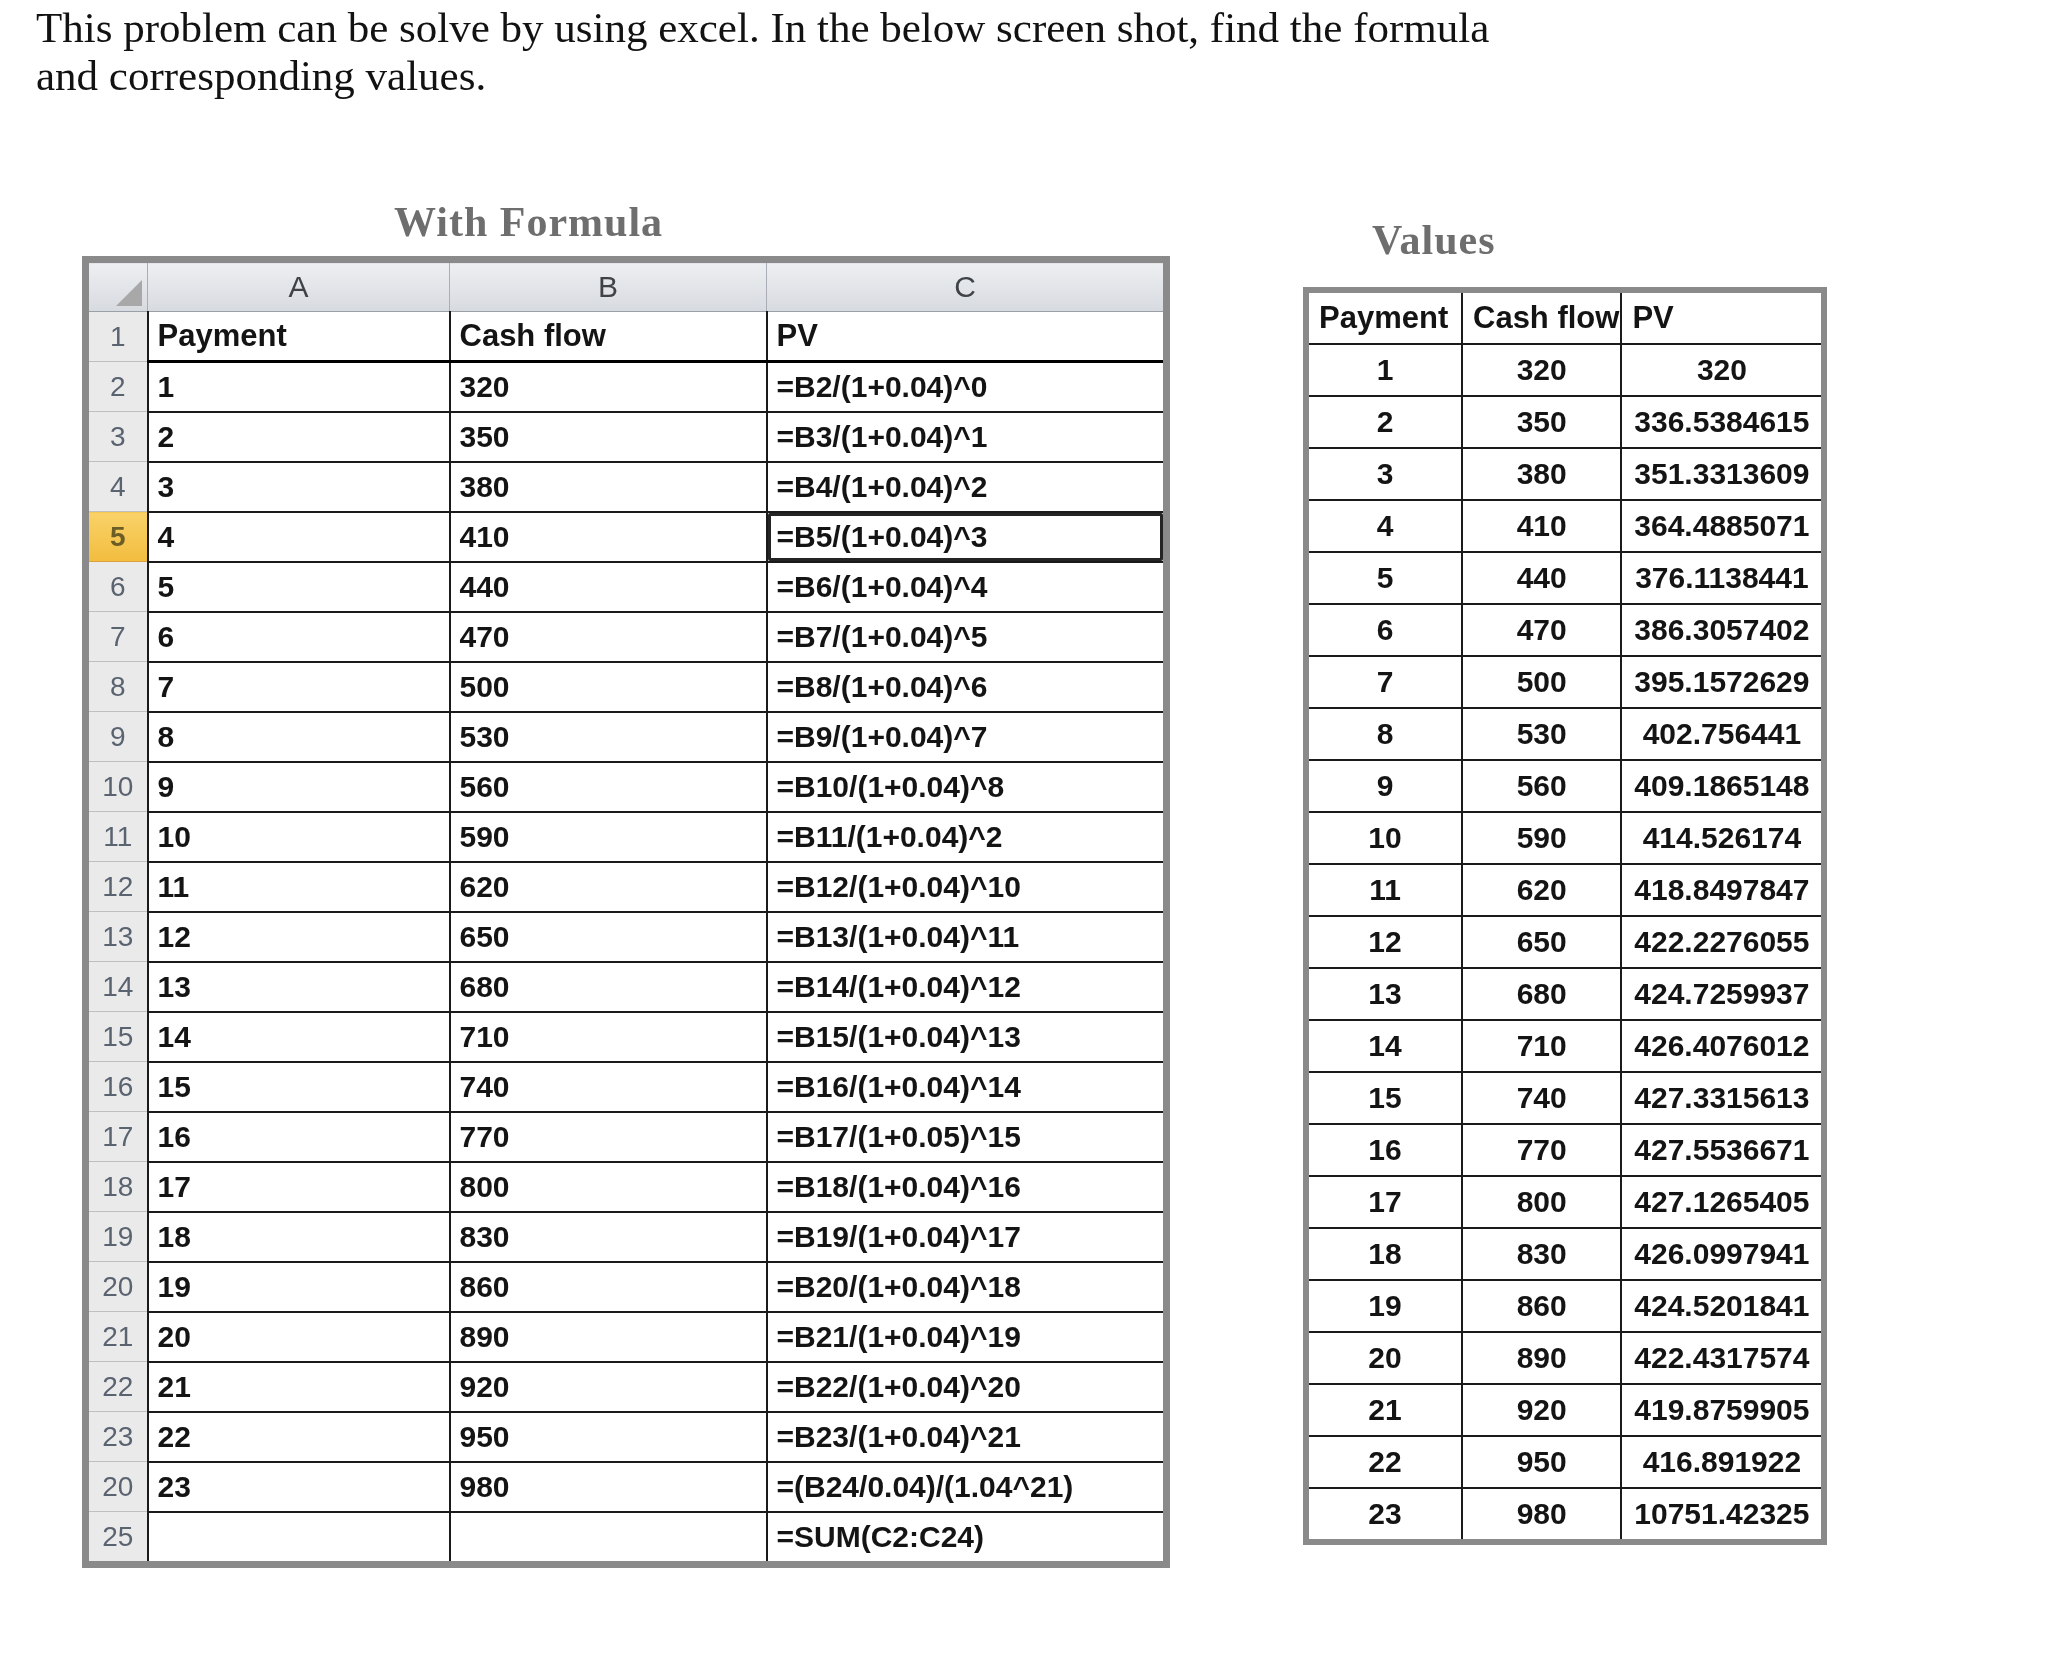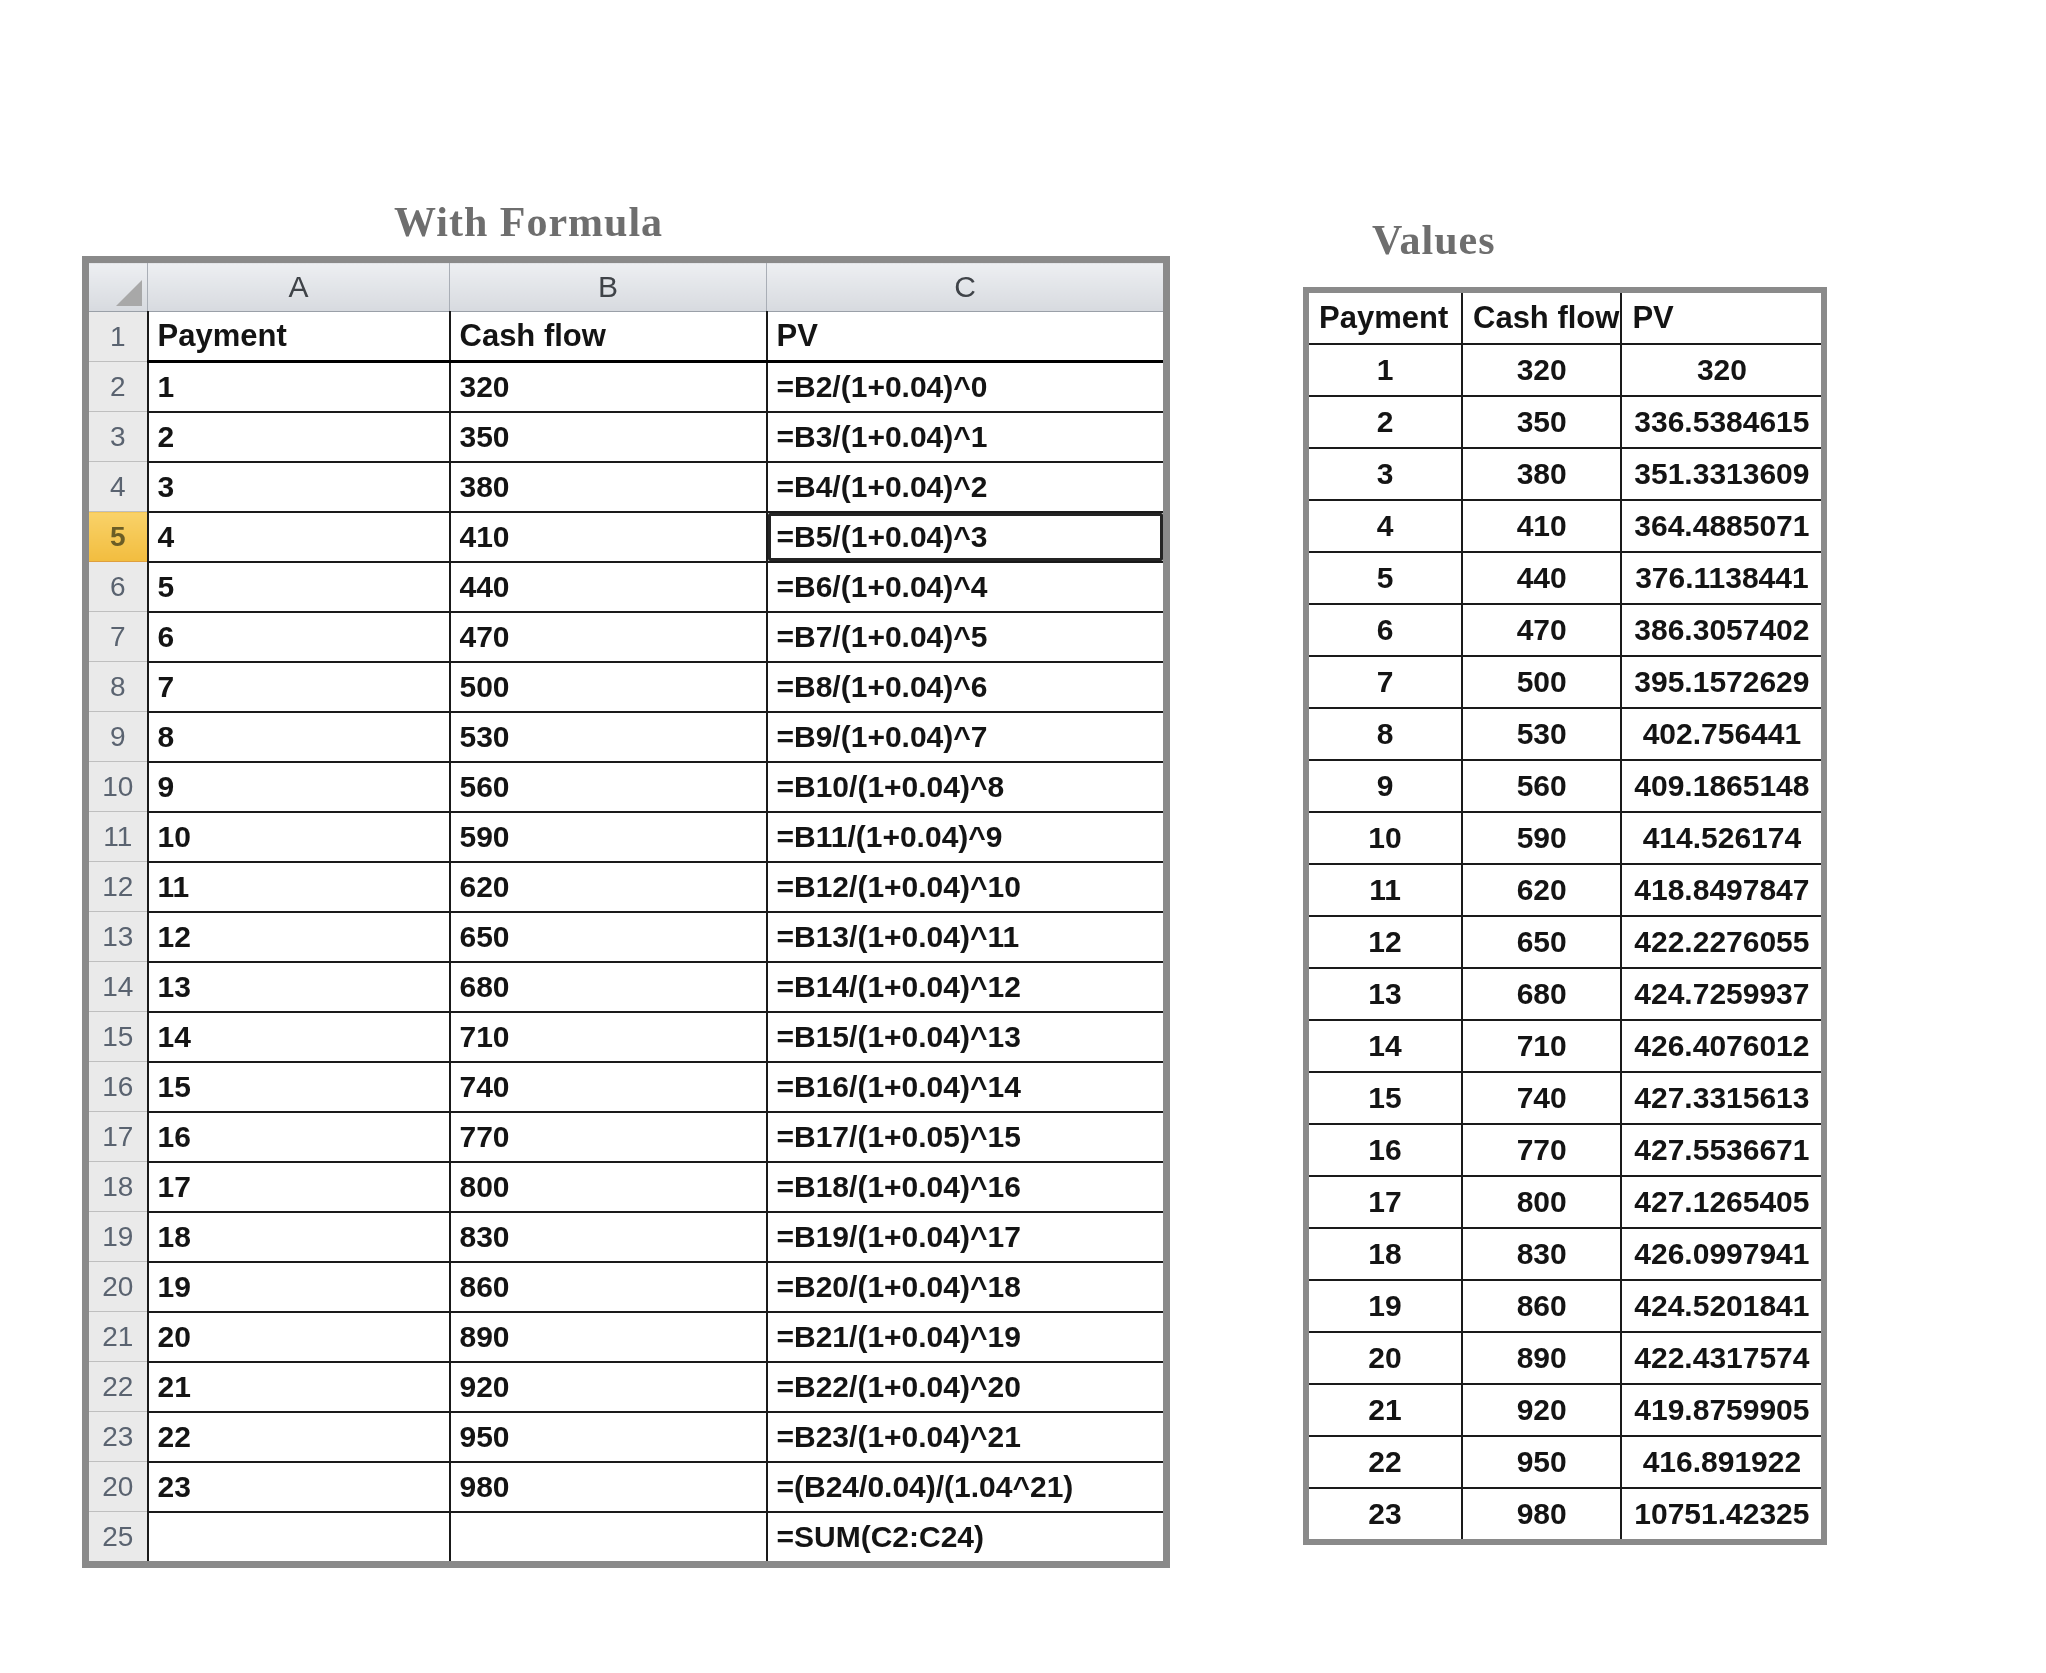--- a/index.html
+++ b/index.html
@@ -37,20 +37,24 @@
   table.vals th{height:48px;border:2px solid #1A1A1A;font-weight:700;font-size:31px;
       color:#141414;text-align:left;padding-left:10px;white-space:nowrap;overflow:hidden;}
   table.vals td{height:48px;border:2px solid #1A1A1A;font-weight:700;font-size:30px;
       color:#141414;text-align:center;vertical-align:middle;white-space:nowrap;overflow:hidden;}
 </style>
 </head>
 <body>
 
 <div class="canvas">
 
+  <div class="intro">
+    <span>This problem can be solve by using excel. In the below screen shot, find the formula</span>
+    <span>and corresponding values.</span>
+  </div>
 
   <div class="sheet-title formula-title">With Formula</div>
 
   <div class="sheet-title values-title">Values</div>
 
   <table class="sheet" id="formula-table">
     <colgroup>
         <col style="width:62px">
         <col style="width:302px">
         <col style="width:317px">
@@ -122,21 +126,21 @@
         <tr>
           <td class="rh">10</td>
           <td class="dc">9</td>
           <td class="dc">560</td>
           <td class="dc">=B10/(1+0.04)^8</td>
         </tr>
         <tr>
           <td class="rh">11</td>
           <td class="dc">10</td>
           <td class="dc">590</td>
-          <td class="dc">=B11/(1+0.04)^9</td>
+          <td class="dc">=B11/(1+0.04)^2</td>
         </tr>
         <tr>
           <td class="rh">12</td>
           <td class="dc">11</td>
           <td class="dc">620</td>
           <td class="dc">=B12/(1+0.04)^10</td>
         </tr>
         <tr>
           <td class="rh">13</td>
           <td class="dc">12</td>

